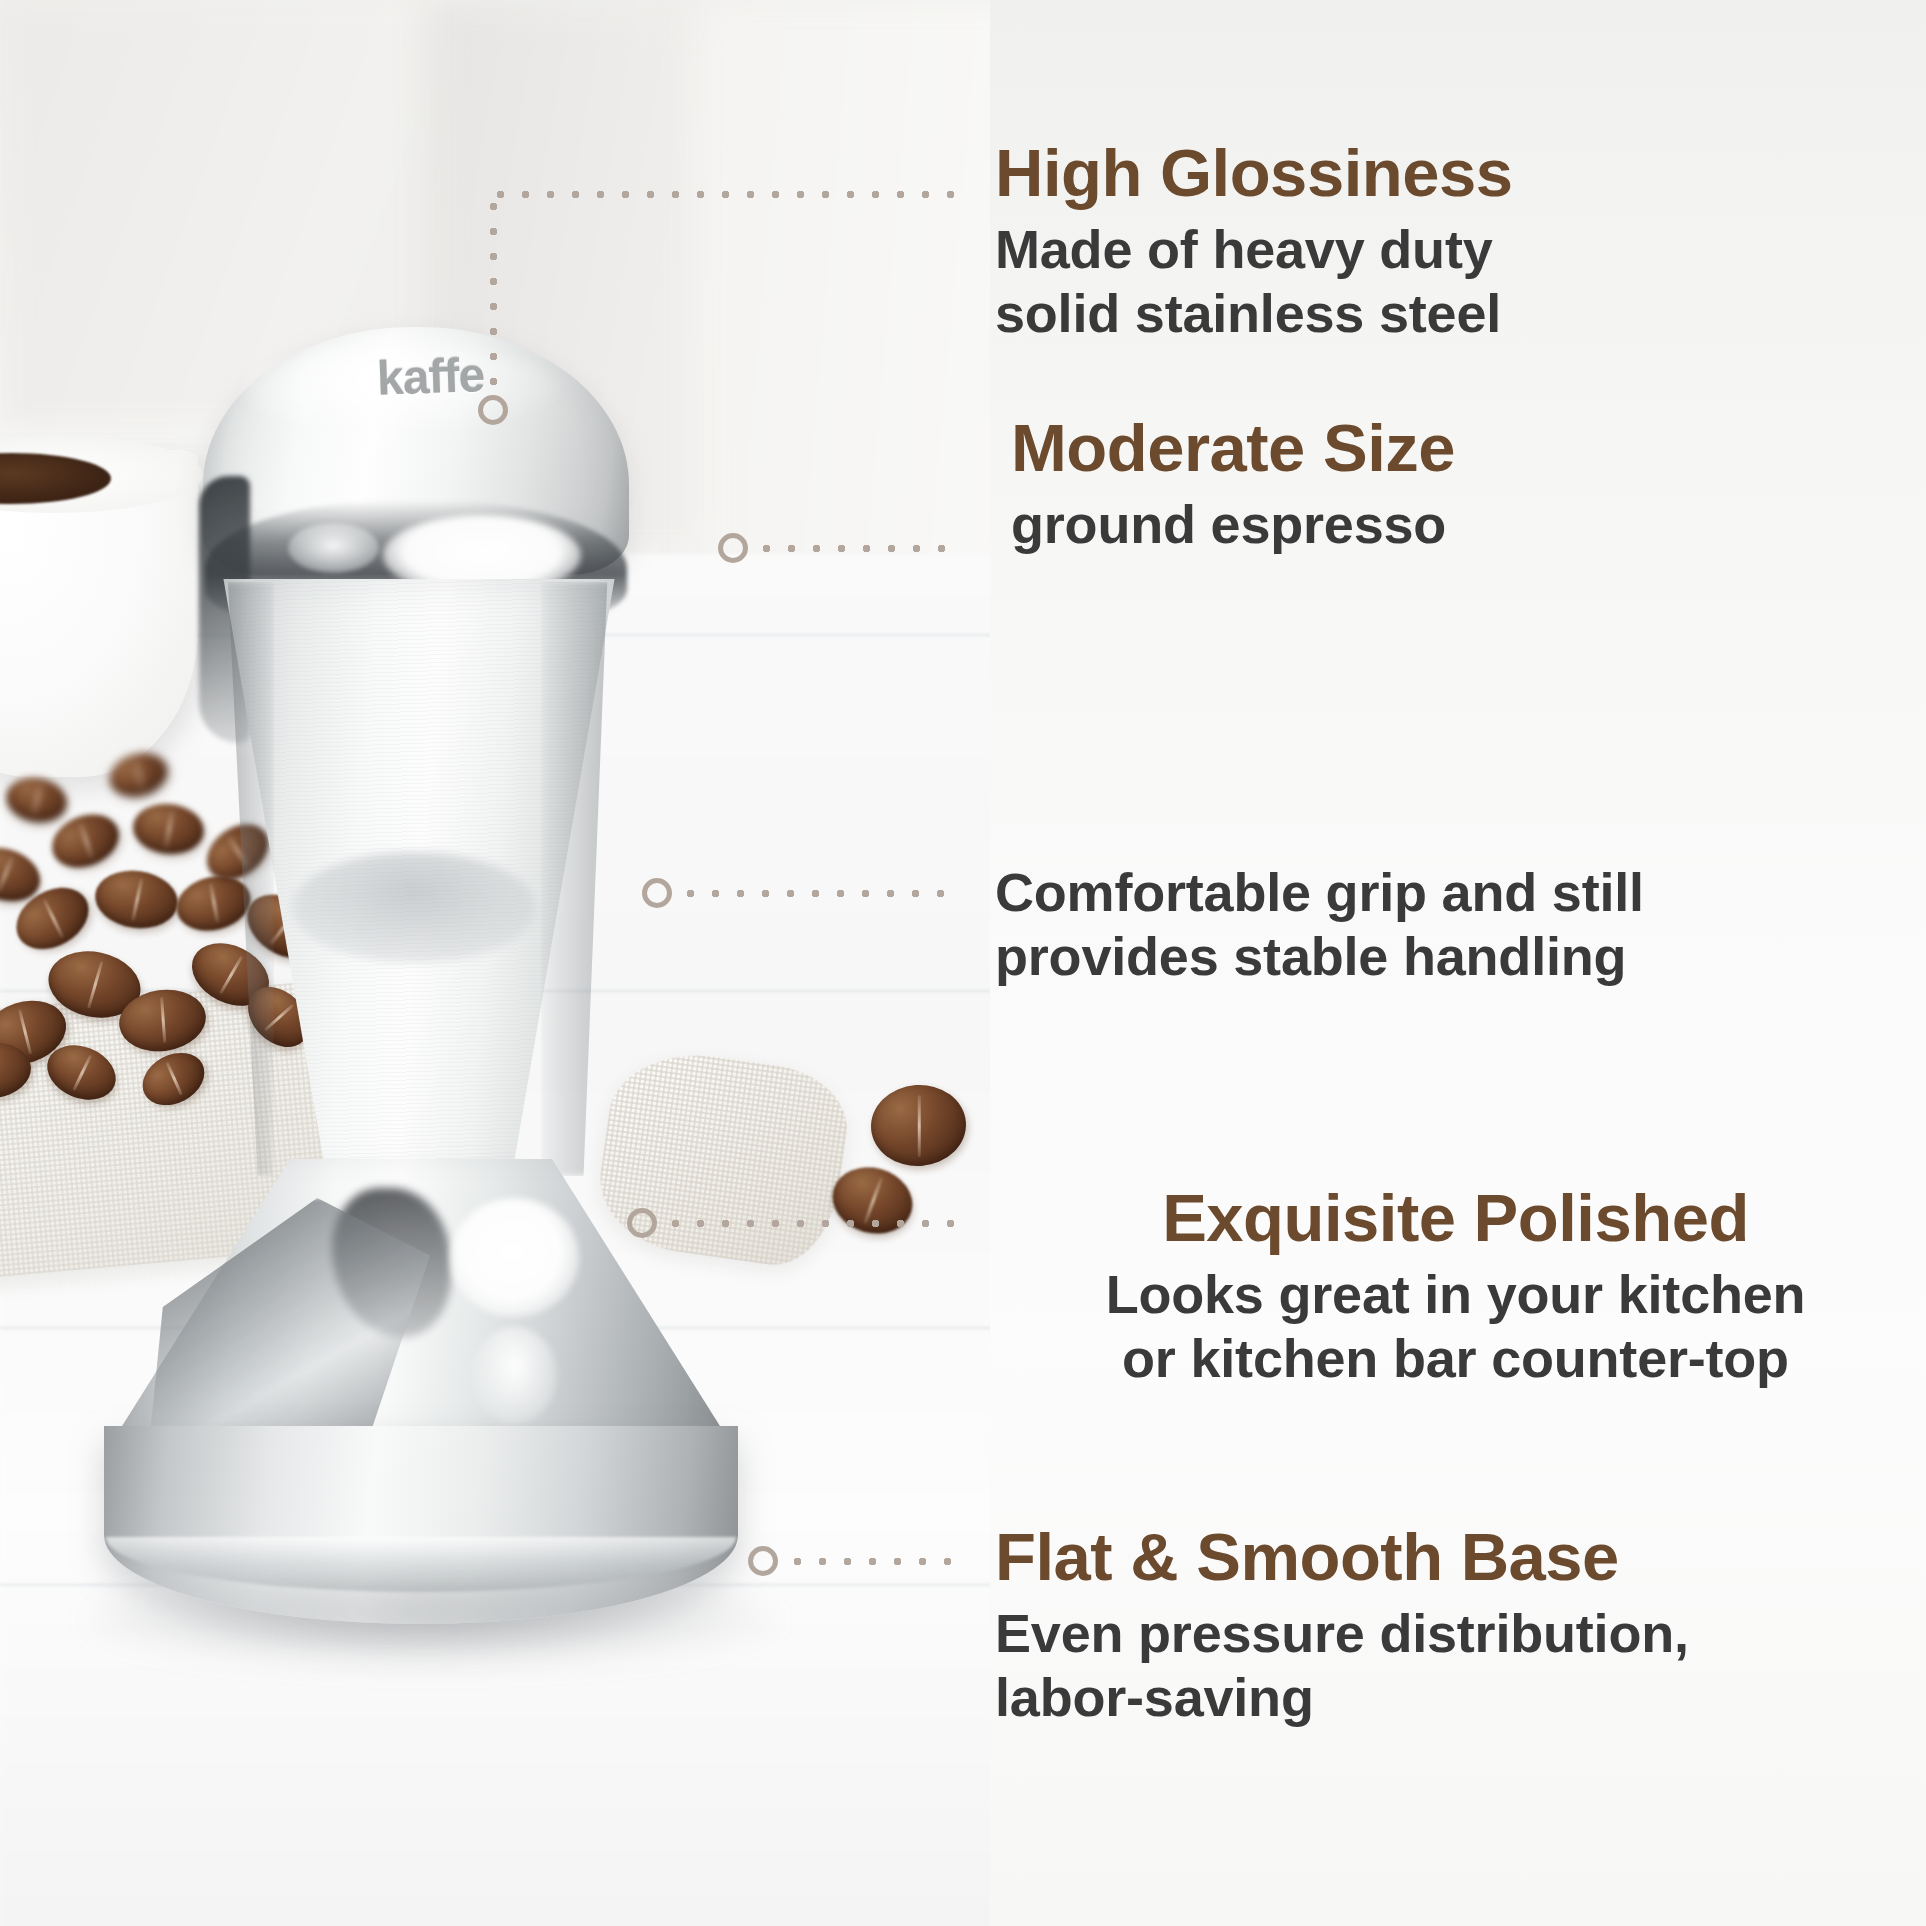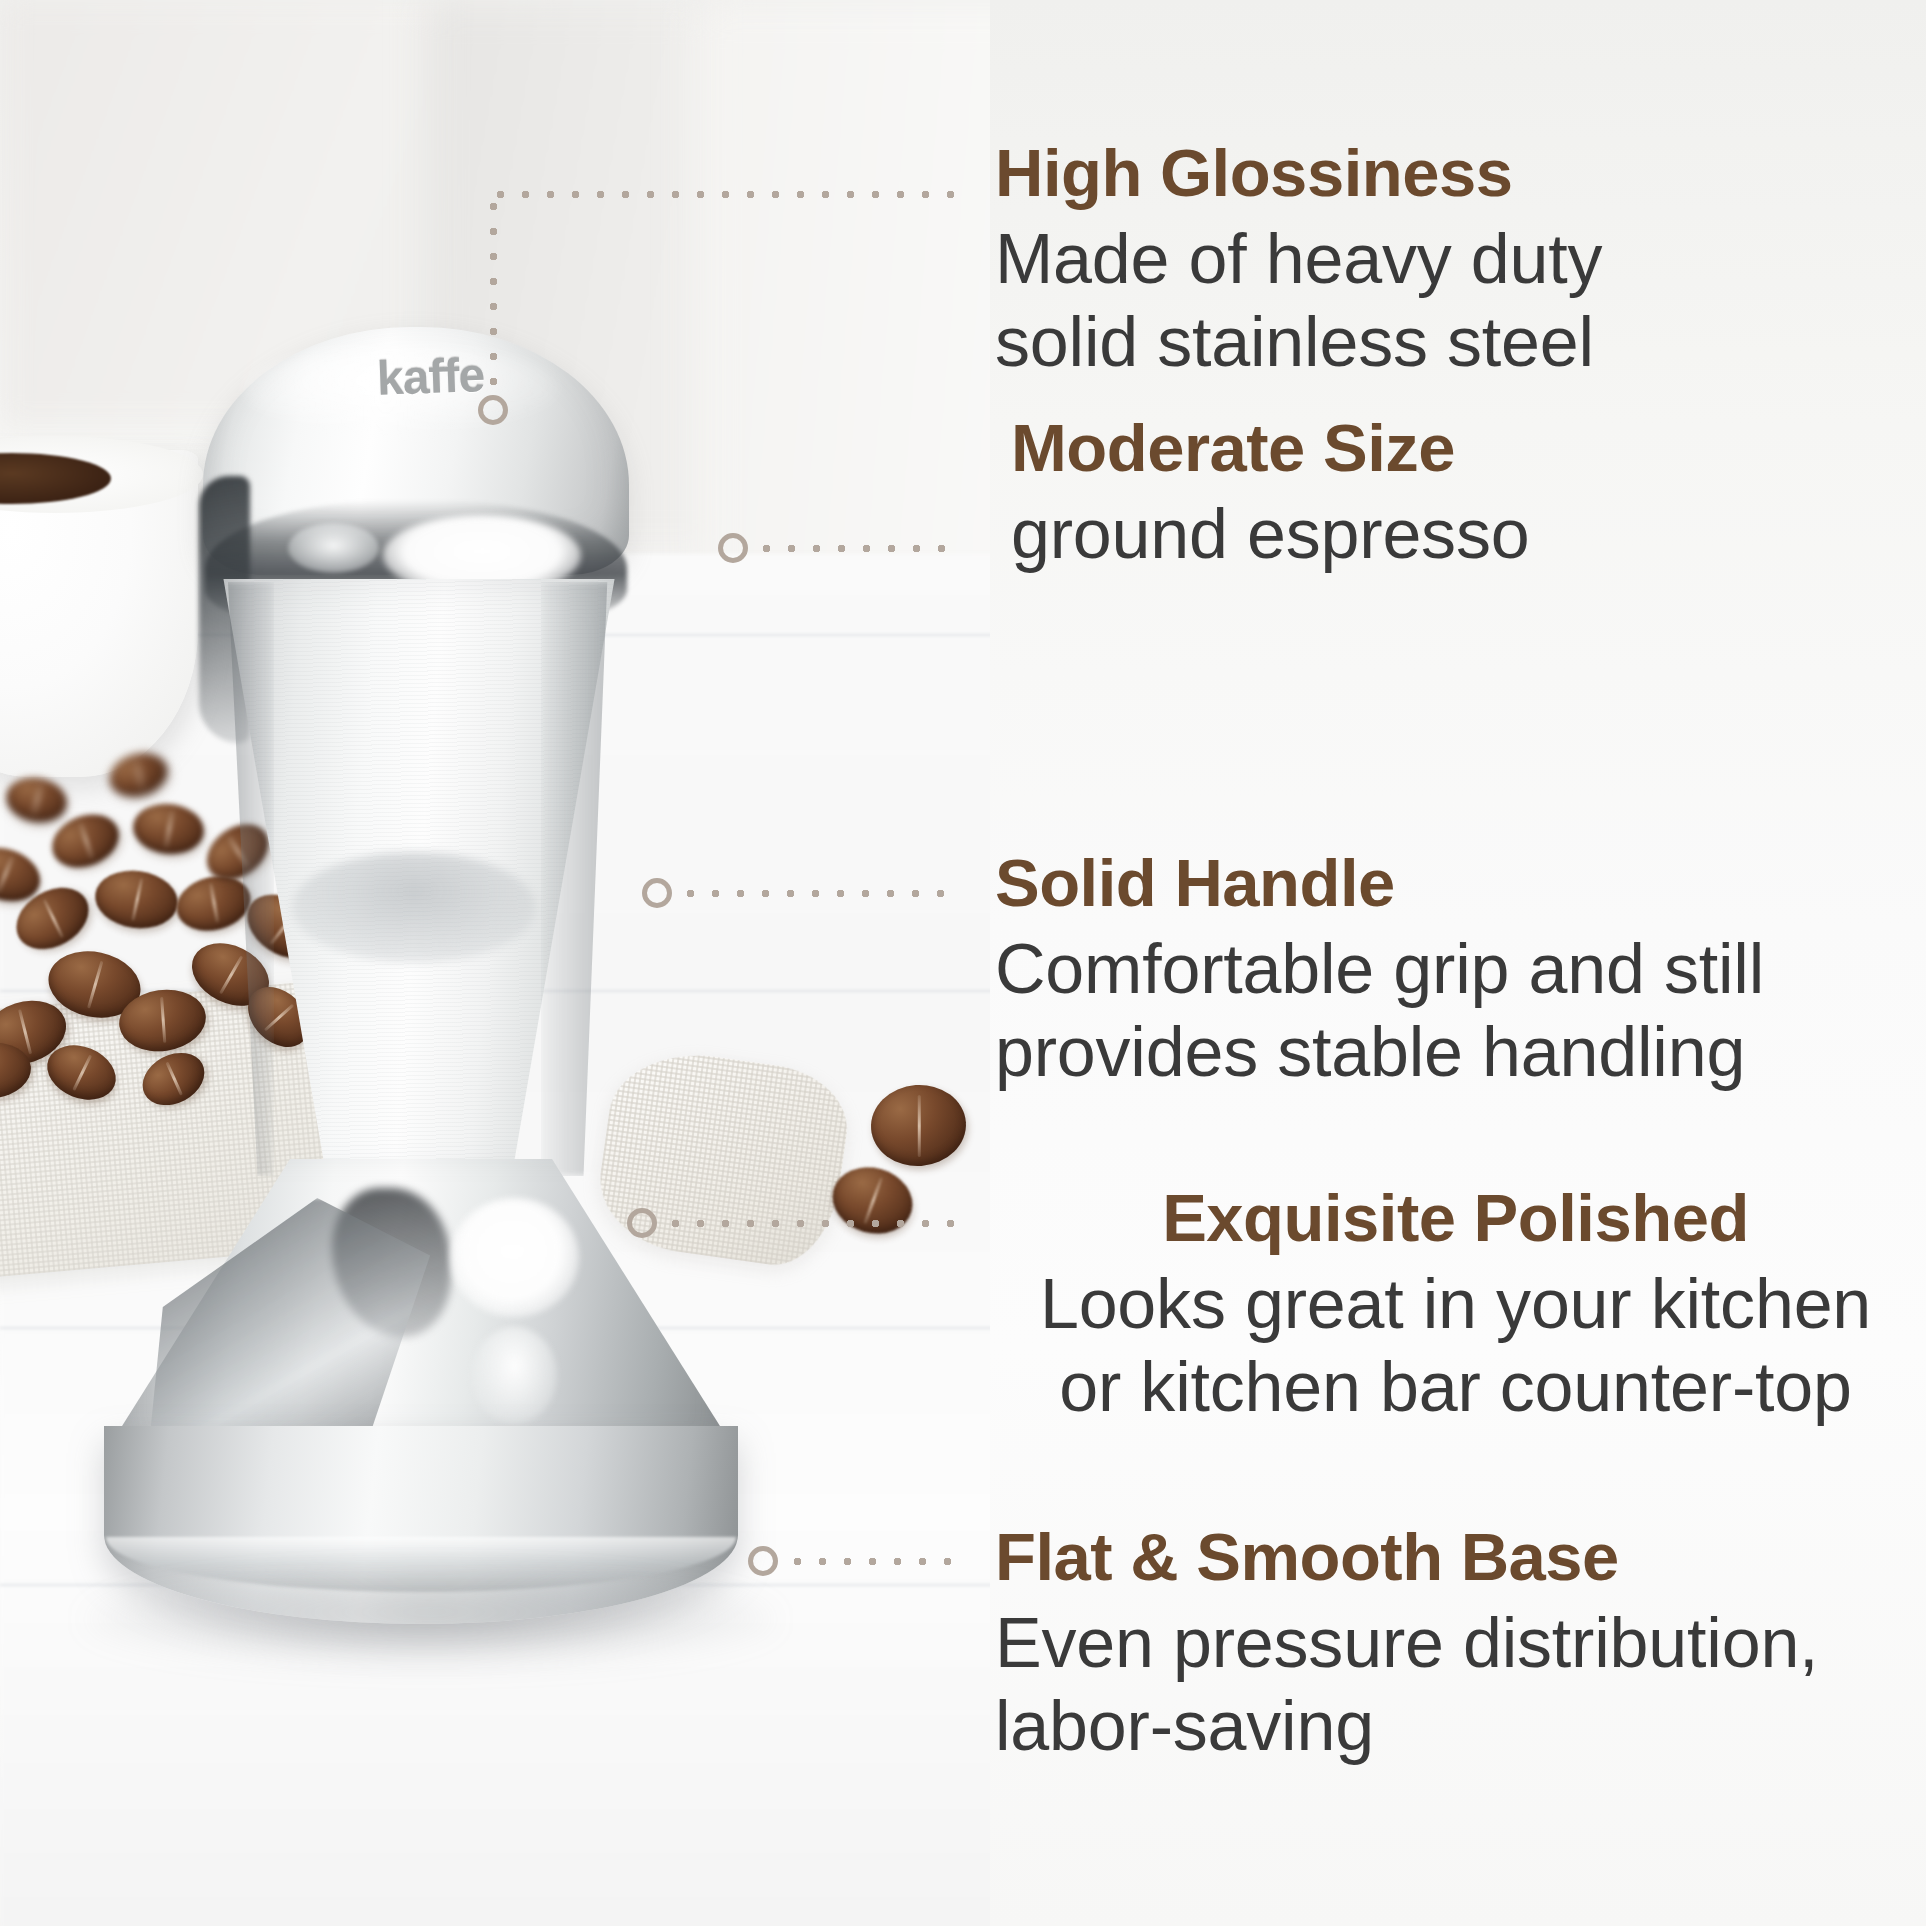--- a/index.html
+++ b/index.html
@@ -285,23 +285,23 @@
   .f-title {
     color:#6B4A2E;
     font-weight:bold;
     font-size:67px;
     line-height:1.0;
     letter-spacing:-0.5px;
     white-space:nowrap;
   }
   .f-desc {
     color:#3a3a3a;
-    font-size:70px;
+    font-size:54px;
     line-height:1.18;
-    font-weight:400;
+    font-weight:700;
     margin-top:12px;
     letter-spacing:-0.2px;
   }
   .f-desc span { display:block; white-space:nowrap; }
 </style>
 </head>
 <body>
 
 <div id="canvas">
 
@@ -400,21 +400,20 @@
   </div>
 
   <div class="feature" style="top:414px;margin-left:16px;">
     <div class="f-title">Moderate Size</div>
     <div class="f-desc">
       <span>ground espresso</span>
     </div>
   </div>
 
   <div class="feature" style="top:849px;">
-    <div class="f-title">Solid Handle</div>
     <div class="f-desc">
       <span>Comfortable grip and still</span>
       <span>provides stable handling</span>
     </div>
   </div>
 
   <div class="feature" style="top:1184px;text-align:center;">
     <div class="f-title">Exquisite Polished</div>
     <div class="f-desc">
       <span>Looks great in your kitchen</span>

